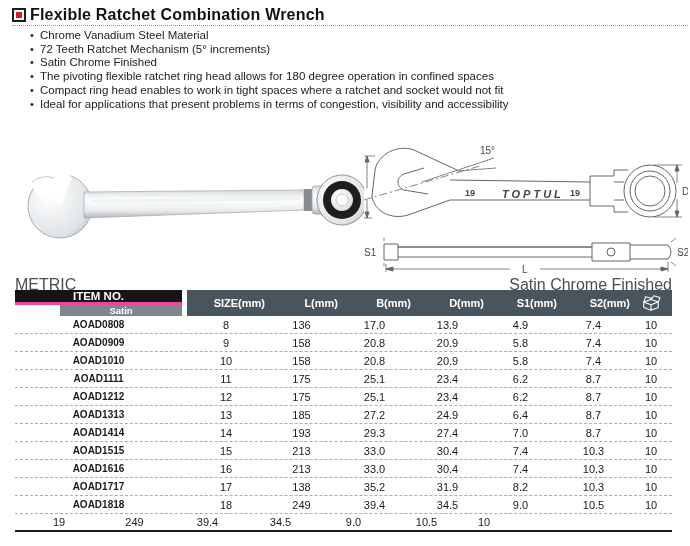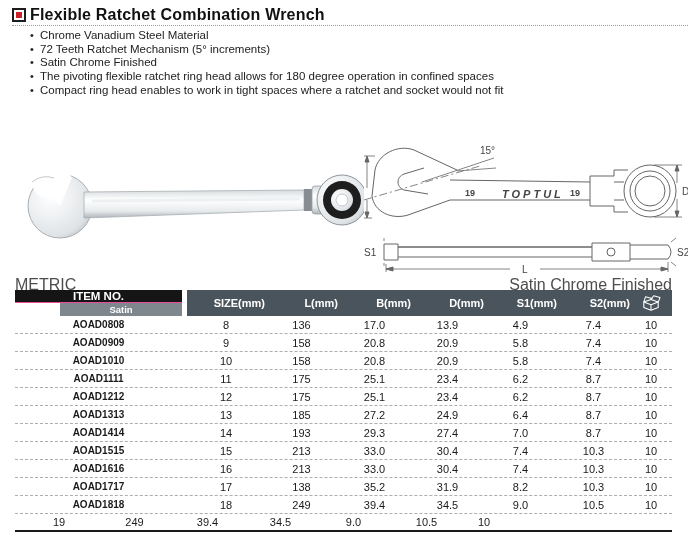--- a/index.html
+++ b/index.html
@@ -24,21 +24,21 @@
   .photo-wrap { position:absolute; left:12px; top:148px; width:352px; height:118px; }
   .drawing-wrap { position:absolute; left:362px; top:138px; width:326px; height:136px;text-decoration:underline; }
   .drawing-wrap text { font-family:"Liberation Sans","DejaVu Sans",sans-serif; fill:#444; }
 
   
   .table-block { position:absolute; left:15px; top:276px; width:657px; }
   .table-meta { display:flex; justify-content:space-between; font-size:16px; color:#4d4d4d; height:14px; align-items:flex-start; }
   .thead { display:flex; width:100%; height:26px; margin-top:0; }
   .item-head { width:167px; display:flex; flex-direction:column; }
   .item-head .black-bar { background:#151515; color:#fff; font-weight:bold; font-size:11.5px;
-       height:15px; display:flex; align-items:center; justify-content:center; border-bottom:1px solid #ec4899; }
+       height:15px; display:flex; align-items:center; justify-content:center; border-bottom:3px solid #ec4899; }
   .item-head .satin-bar { background:#7e868e; color:#fff; font-weight:bold; font-size:9.5px;
        height:24px; display:flex; align-items:center; justify-content:center;margin-left:45px; }
   .head-gap { width:5px; background:#fff; }
   .gray-head { width:485px; background:#4a545c; display:flex; align-items:center; }
   .gray-head .hcell { color:#fff; font-weight:bold; font-size:11px; text-align:right; }
   .c0{width:78px;} .c1{width:73px;} .c2{width:73px;} .c3{width:73px;} .c4{width:73px;} .c5{width:73px;} .c6{width:42px;}
   .hicon { display:flex; align-items:center; justify-content:center; }
 
   .tbody { width:100%; }
   .trow { display:flex; height:18px; align-items:center; border-bottom:1px dashed #adadad; }
@@ -58,20 +58,21 @@
       </span>
     <h1 class="title">Flexible Ratchet Combination Wrench</h1>
   </div>
 
   <ul class="features">
     <li>Chrome Vanadium Steel Material</li>
     <li>72 Teeth Ratchet Mechanism (5° increments)</li>
     <li>Satin Chrome Finished</li>
     <li>The pivoting flexible ratchet ring head allows for 180 degree operation in confined spaces</li>
     <li>Compact ring head enables to work in tight spaces where a ratchet and socket would not fit</li>
+    <li>Ideal for applications that present problems in terms of congestion, visibility and accessibility</li>
   </ul>
 
   <div class="photo-wrap">
     <svg width="352" height="118" viewBox="0 0 352 118">
       <defs>
         <linearGradient id="chromeV" x1="0" y1="0" x2="0" y2="1">
           <stop offset="0" stop-color="#d7dbde"></stop>
             <stop offset="0.35" stop-color="#ffffff"></stop>
           <stop offset="0.75" stop-color="#e8ebed"></stop>
             <stop offset="1" stop-color="#aeb4b9"></stop>

